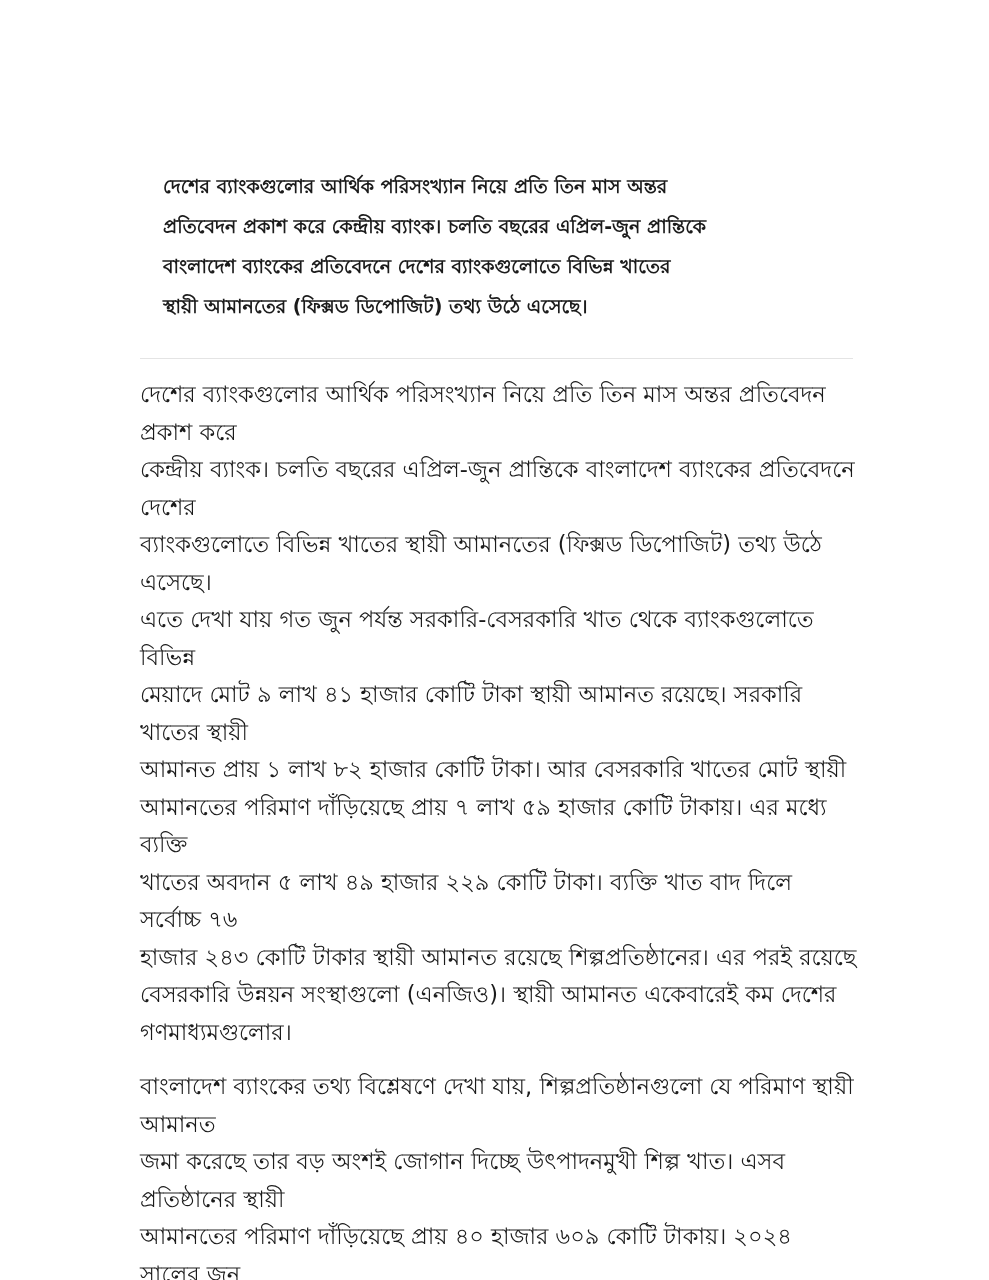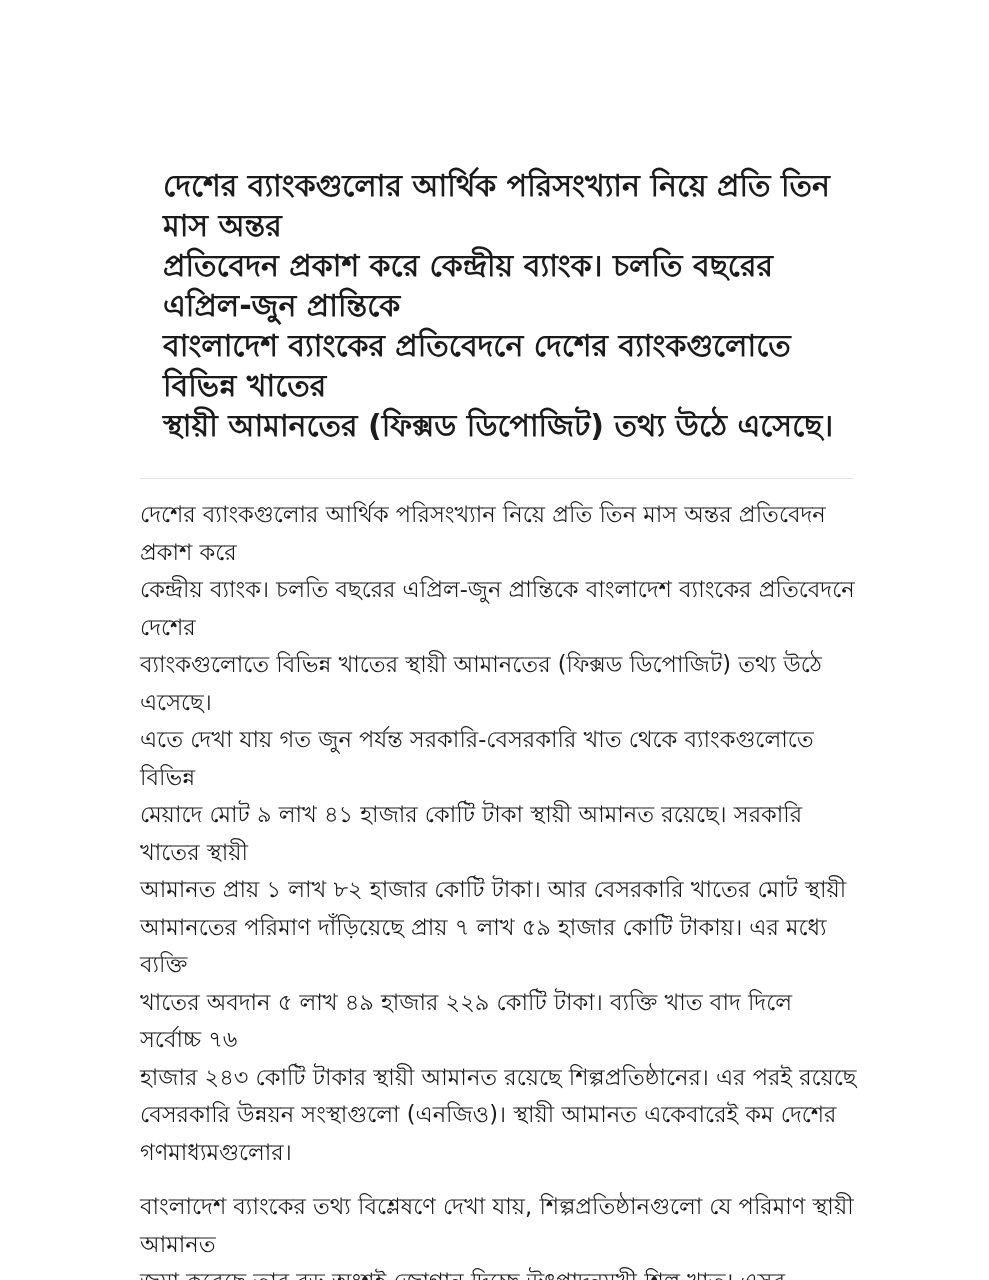--- a/index.html
+++ b/index.html
@@ -20,21 +20,21 @@
   }
   .content {
     position: absolute;
     top: 0;
     left: 140px;
     width: 717px;
   }
   .lead {
     margin: 166px 0 0 0;
     padding: 0 0 0 23px;
-    font-size: 30px;
+    font-size: 19px;
     line-height: 40px;
     font-weight: 700;
     color: var(--text-color, #1b1b1b);
   }
   .divider {
     border: none;
     border-top: 1px solid var(--divider-color, #e4e4e4);
     margin: 32px 0 0 0;
     width: 713px;
     height: 0;

